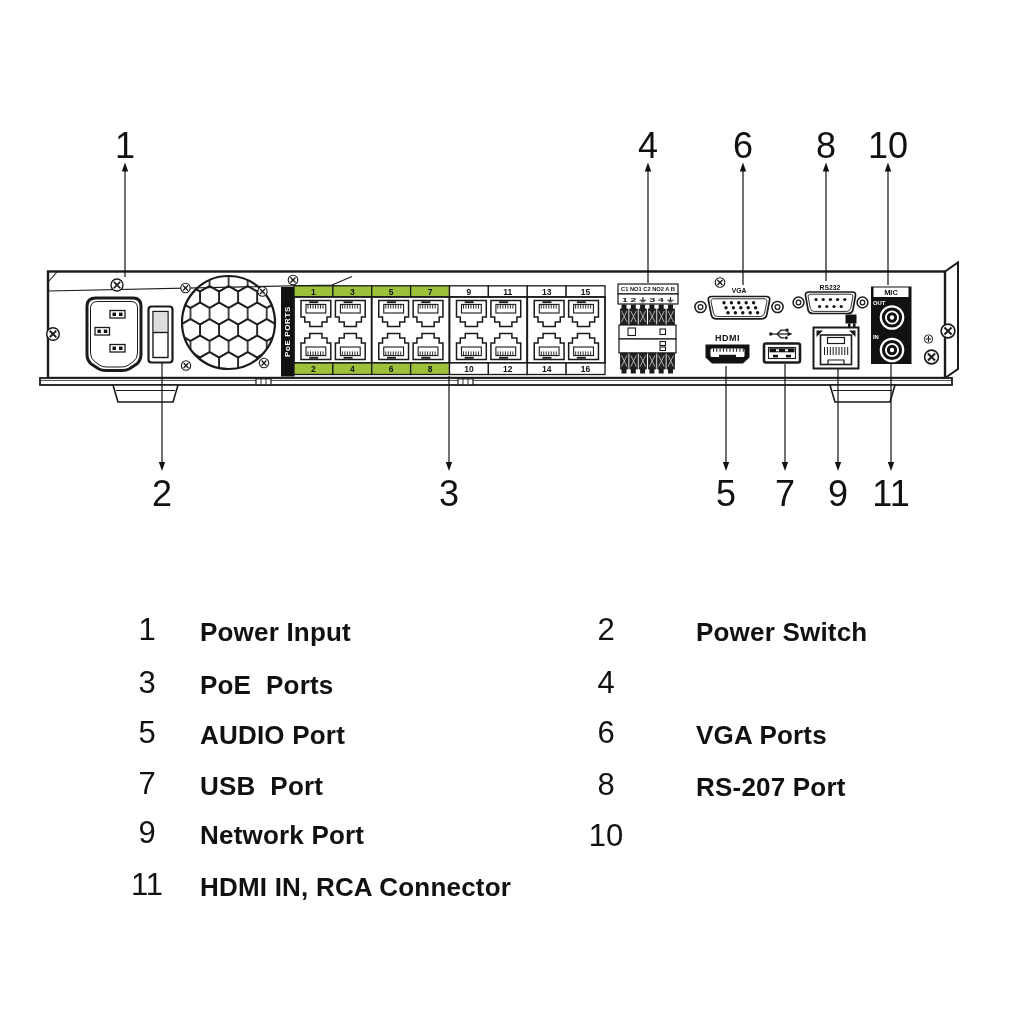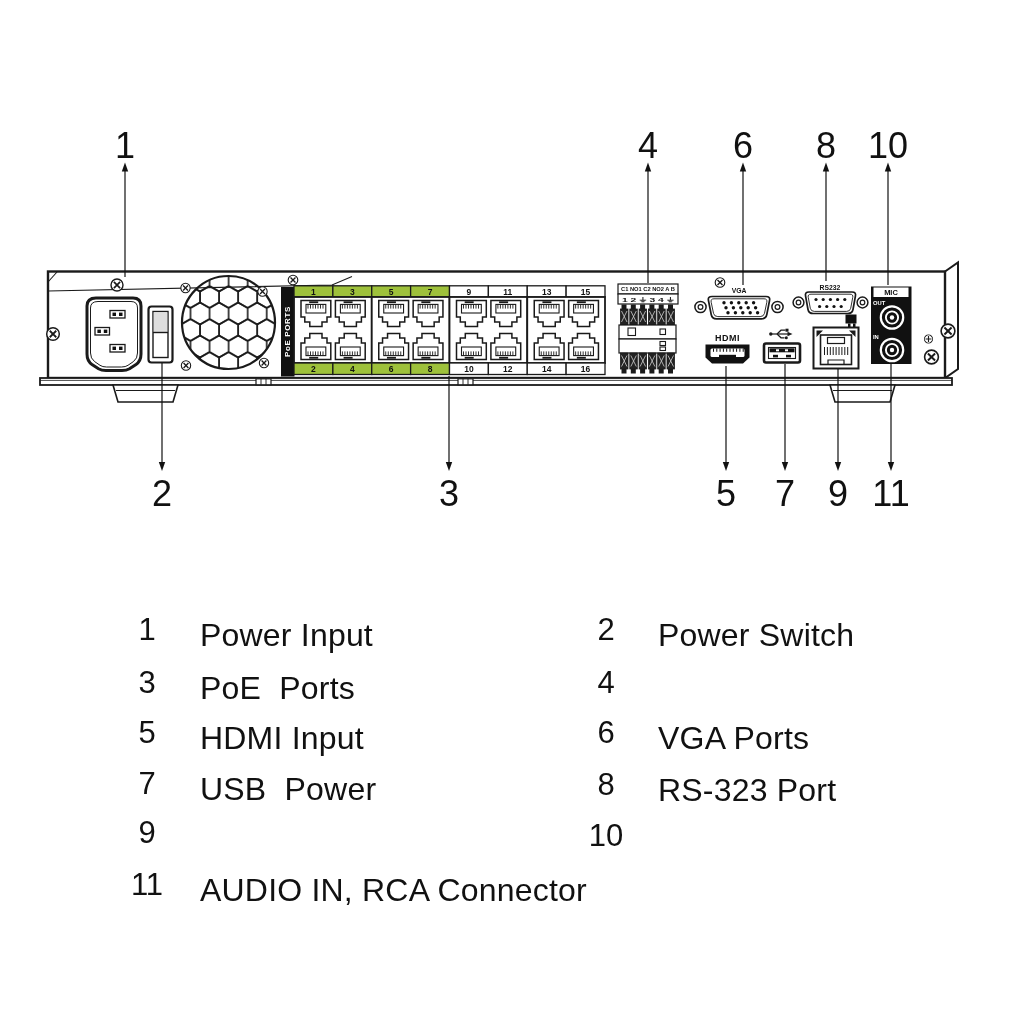--- a/index.html
+++ b/index.html
@@ -4,24 +4,24 @@
 <style>
   html,body{margin:0;padding:0;background:#fff;}
   .stage{position:relative;width:1024px;height:1024px;background:#fff;
          font-family:"Liberation Sans",sans-serif;color:#111;overflow:hidden;}
   svg text{font-family:"Liberation Sans",sans-serif;}
   .diagram{position:absolute;left:0;top:0;}
   .legend{position:absolute;left:0;top:0;width:1024px;height:1024px;}
   .lrow{position:absolute;left:0;width:1024px;height:40px;}
   .lnum{position:absolute;left:120px;width:54px;text-align:center;
         font-size:31px;font-weight:500;}
-  .llab{position:absolute;left:200px;top:5px;font-size:32px;font-weight:400;
+  .llab{position:absolute;left:200px;top:5px;font-size:26px;font-weight:700;
         white-space:pre;letter-spacing:0.2px;}
   .lrow.right .lnum{left:579px;}
-  .lrow.right .llab{left:658px;}
+  .lrow.right .llab{left:696px;}
 </style>
 </head>
 <body>
 
 <div class="stage">
 
 <svg class="diagram" width="1024" height="1024" viewBox="0 0 1024 1024">
   <defs>
     <pattern id="hex" width="19.05" height="33" patternUnits="userSpaceOnUse">
       <g fill="none" stroke="#1a1a1a" stroke-width="1.6">
@@ -424,47 +424,48 @@
   <div class="lrow" style="top:612px">
     <span class="lnum">1</span>
     <span class="llab">Power Input</span>
   </div>
   <div class="lrow" style="top:665px">
     <span class="lnum">3</span>
     <span class="llab">PoE  Ports</span>
   </div>
   <div class="lrow" style="top:715px">
     <span class="lnum">5</span>
-    <span class="llab">HDMI Input</span>
+    <span class="llab">AUDIO Port</span>
   </div>
   <div class="lrow" style="top:766px">
     <span class="lnum">7</span>
-    <span class="llab">USB  Power</span>
+    <span class="llab">USB  Port</span>
   </div>
   <div class="lrow" style="top:815px">
     <span class="lnum">9</span>
+    <span class="llab">Network Port</span>
   </div>
   <div class="lrow" style="top:867px">
     <span class="lnum">11</span>
-    <span class="llab">AUDIO IN, RCA Connector</span>
+    <span class="llab">HDMI IN, RCA Connector</span>
   </div>
 
   <div class="lrow right" style="top:612px">
     <span class="lnum">2</span>
     <span class="llab">Power Switch</span>
   </div>
   <div class="lrow right" style="top:665px">
     <span class="lnum">4</span>
   </div>
   <div class="lrow right" style="top:715px">
     <span class="lnum">6</span>
     <span class="llab">VGA Ports</span>
   </div>
   <div class="lrow right" style="top:767px">
     <span class="lnum">8</span>
-    <span class="llab">RS-323 Port</span>
+    <span class="llab">RS-207 Port</span>
   </div>
   <div class="lrow right" style="top:818px">
     <span class="lnum">10</span>
   </div>
 </div>
 
 </div>
 
 </body></html>

